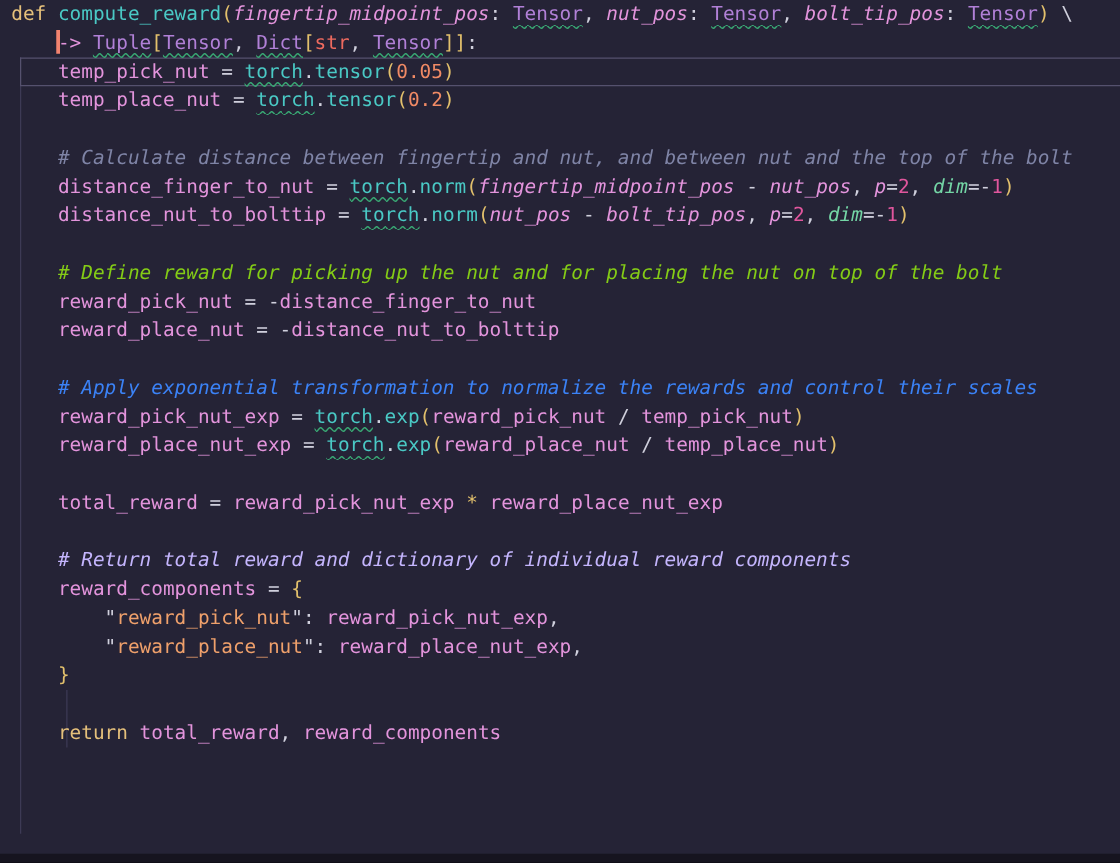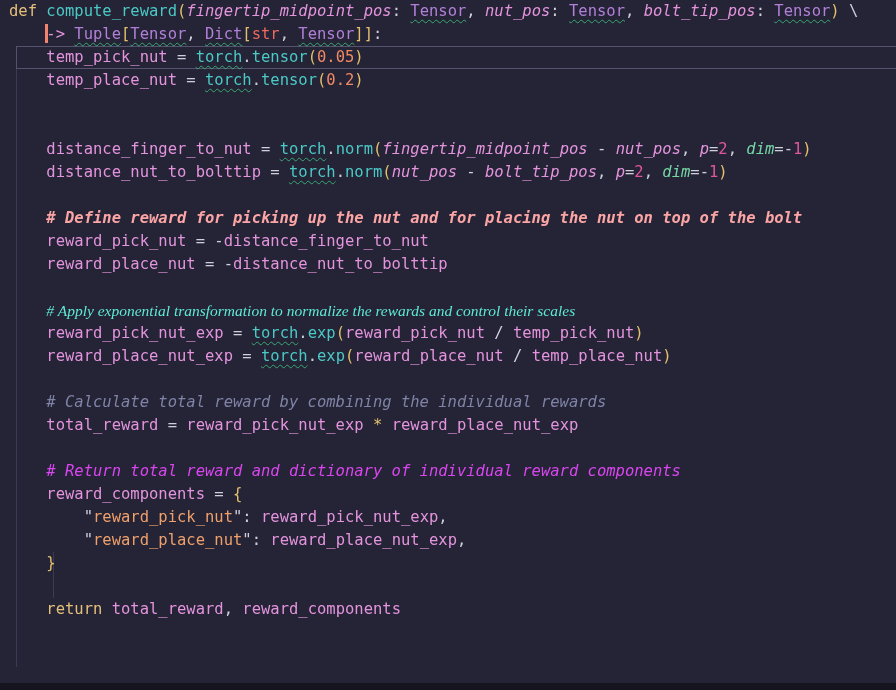--- a/index.html
+++ b/index.html
@@ -51,36 +51,35 @@
 <div class="editor">
   <div class="guide guide-outer"></div>
   <div class="guide guide-inner"></div>
   <div class="current-line-box"></div>
   <div class="code" id="code">
       <div class="line"><span class="tk" style="color: rgb(229, 192, 123);">def </span><span class="tk" style="color: rgb(74, 201, 197);">compute_reward</span><span class="tk" style="color: rgb(226, 192, 108);">(</span><span class="tk it" style="color: rgb(227, 148, 220);">fingertip_midpoint_pos</span><span class="tk" style="color: rgb(208, 208, 221);">: </span><span class="tk sq" style="color: rgb(177, 128, 215);">Tensor</span><span class="tk" style="color: rgb(208, 208, 221);">, </span><span class="tk it" style="color: rgb(227, 148, 220);">nut_pos</span><span class="tk" style="color: rgb(208, 208, 221);">: </span><span class="tk sq" style="color: rgb(177, 128, 215);">Tensor</span><span class="tk" style="color: rgb(208, 208, 221);">, </span><span class="tk it" style="color: rgb(227, 148, 220);">bolt_tip_pos</span><span class="tk" style="color: rgb(208, 208, 221);">: </span><span class="tk sq" style="color: rgb(177, 128, 215);">Tensor</span><span class="tk" style="color: rgb(226, 192, 108);">)</span><span class="tk" style="color: rgb(208, 208, 221);"> \</span></div>
       <div class="line"><span class="tk" style="color: rgb(208, 208, 221);">    </span><span class="cursor"></span><span class="tk" style="color: rgb(227, 148, 220);">-&gt; </span><span class="tk sq" style="color: rgb(177, 128, 215);">Tuple</span><span class="tk" style="color: rgb(226, 192, 108);">[</span><span class="tk sq" style="color: rgb(177, 128, 215);">Tensor</span><span class="tk" style="color: rgb(208, 208, 221);">, </span><span class="tk sq" style="color: rgb(177, 128, 215);">Dict</span><span class="tk" style="color: rgb(226, 192, 108);">[</span><span class="tk" style="color: rgb(238, 106, 95);">str</span><span class="tk" style="color: rgb(208, 208, 221);">, </span><span class="tk sq" style="color: rgb(177, 128, 215);">Tensor</span><span class="tk" style="color: rgb(226, 192, 108);">]]</span><span class="tk" style="color: rgb(208, 208, 221);">:</span></div>
       <div class="line"><span class="tk" style="color: rgb(208, 208, 221);">    </span><span class="tk" style="color: rgb(227, 148, 220);">temp_pick_nut</span><span class="tk" style="color: rgb(208, 208, 221);"> = </span><span class="tk sq" style="color: rgb(74, 201, 197);">torch</span><span class="tk" style="color: rgb(208, 208, 221);">.</span><span class="tk" style="color: rgb(74, 201, 197);">tensor</span><span class="tk" style="color: rgb(226, 192, 108);">(</span><span class="tk" style="color: rgb(240, 138, 101);">0.05</span><span class="tk" style="color: rgb(226, 192, 108);">)</span></div>
       <div class="line"><span class="tk" style="color: rgb(208, 208, 221);">    </span><span class="tk" style="color: rgb(227, 148, 220);">temp_place_nut</span><span class="tk" style="color: rgb(208, 208, 221);"> = </span><span class="tk sq" style="color: rgb(74, 201, 197);">torch</span><span class="tk" style="color: rgb(208, 208, 221);">.</span><span class="tk" style="color: rgb(74, 201, 197);">tensor</span><span class="tk" style="color: rgb(226, 192, 108);">(</span><span class="tk" style="color: rgb(240, 138, 101);">0.2</span><span class="tk" style="color: rgb(226, 192, 108);">)</span></div>
       <div class="line"></div>
-      <div class="line"><span class="tk" style="color: rgb(208, 208, 221);">    </span></div>
+      <div class="line"><span class="tk" style="color: rgb(208, 208, 221);">    </span><span class="tk it" style="color: rgb(127, 132, 166);"># Calculate distance between fingertip and nut, and between nut and the top of the bolt</span></div>
       <div class="line"><span class="tk" style="color: rgb(208, 208, 221);">    </span><span class="tk" style="color: rgb(227, 148, 220);">distance_finger_to_nut</span><span class="tk" style="color: rgb(208, 208, 221);"> = </span><span class="tk sq" style="color: rgb(74, 201, 197);">torch</span><span class="tk" style="color: rgb(208, 208, 221);">.</span><span class="tk" style="color: rgb(74, 201, 197);">norm</span><span class="tk" style="color: rgb(226, 192, 108);">(</span><span class="tk it" style="color: rgb(227, 148, 220);">fingertip_midpoint_pos</span><span class="tk" style="color: rgb(208, 208, 221);"> - </span><span class="tk it" style="color: rgb(227, 148, 220);">nut_pos</span><span class="tk" style="color: rgb(208, 208, 221);">, </span><span class="tk it" style="color: rgb(227, 148, 220);">p</span><span class="tk" style="color: rgb(208, 208, 221);">=</span><span class="tk" style="color: rgb(224, 86, 157);">2</span><span class="tk" style="color: rgb(208, 208, 221);">, </span><span class="tk it" style="color: rgb(116, 214, 166);">dim</span><span class="tk" style="color: rgb(208, 208, 221);">=-</span><span class="tk" style="color: rgb(224, 86, 157);">1</span><span class="tk" style="color: rgb(226, 192, 108);">)</span></div>
       <div class="line"><span class="tk" style="color: rgb(208, 208, 221);">    </span><span class="tk" style="color: rgb(227, 148, 220);">distance_nut_to_bolttip</span><span class="tk" style="color: rgb(208, 208, 221);"> = </span><span class="tk sq" style="color: rgb(74, 201, 197);">torch</span><span class="tk" style="color: rgb(208, 208, 221);">.</span><span class="tk" style="color: rgb(74, 201, 197);">norm</span><span class="tk" style="color: rgb(226, 192, 108);">(</span><span class="tk it" style="color: rgb(227, 148, 220);">nut_pos</span><span class="tk" style="color: rgb(208, 208, 221);"> - </span><span class="tk it" style="color: rgb(227, 148, 220);">bolt_tip_pos</span><span class="tk" style="color: rgb(208, 208, 221);">, </span><span class="tk it" style="color: rgb(227, 148, 220);">p</span><span class="tk" style="color: rgb(208, 208, 221);">=</span><span class="tk" style="color: rgb(224, 86, 157);">2</span><span class="tk" style="color: rgb(208, 208, 221);">, </span><span class="tk it" style="color: rgb(116, 214, 166);">dim</span><span class="tk" style="color: rgb(208, 208, 221);">=-</span><span class="tk" style="color: rgb(224, 86, 157);">1</span><span class="tk" style="color: rgb(226, 192, 108);">)</span></div>
       <div class="line"></div>
-      <div class="line"><span class="tk" style="color: rgb(208, 208, 221);">    </span><span class="tk it" style="color: #fca5a5; font-weight: bold;"># Define reward for picking up the nut and for placing the nut on top of the bolt</span></div>
+      <div class="line"><span class="tk" style="color: rgb(208, 208, 221);">    </span><span class="tk it" style="color: #84cc16;"># Define reward for picking up the nut and for placing the nut on top of the bolt</span></div>
       <div class="line"><span class="tk" style="color: rgb(208, 208, 221);">    </span><span class="tk" style="color: rgb(227, 148, 220);">reward_pick_nut</span><span class="tk" style="color: rgb(208, 208, 221);"> = -</span><span class="tk" style="color: rgb(227, 148, 220);">distance_finger_to_nut</span></div>
       <div class="line"><span class="tk" style="color: rgb(208, 208, 221);">    </span><span class="tk" style="color: rgb(227, 148, 220);">reward_place_nut</span><span class="tk" style="color: rgb(208, 208, 221);"> = -</span><span class="tk" style="color: rgb(227, 148, 220);">distance_nut_to_bolttip</span></div>
       <div class="line"></div>
-      <div class="line"><span class="tk" style="color: rgb(208, 208, 221);">    </span><span class="tk it" style="color: #5eead4; font-family: Liberation Serif, serif;"># Apply exponential transformation to normalize the rewards and control their scales</span></div>
+      <div class="line"><span class="tk" style="color: rgb(208, 208, 221);">    </span><span class="tk it" style="color: #3b82f6;"># Apply exponential transformation to normalize the rewards and control their scales</span></div>
       <div class="line"><span class="tk" style="color: rgb(208, 208, 221);">    </span><span class="tk" style="color: rgb(227, 148, 220);">reward_pick_nut_exp</span><span class="tk" style="color: rgb(208, 208, 221);"> = </span><span class="tk sq" style="color: rgb(74, 201, 197);">torch</span><span class="tk" style="color: rgb(208, 208, 221);">.</span><span class="tk" style="color: rgb(74, 201, 197);">exp</span><span class="tk" style="color: rgb(226, 192, 108);">(</span><span class="tk" style="color: rgb(227, 148, 220);">reward_pick_nut</span><span class="tk" style="color: rgb(208, 208, 221);"> / </span><span class="tk" style="color: rgb(227, 148, 220);">temp_pick_nut</span><span class="tk" style="color: rgb(226, 192, 108);">)</span></div>
       <div class="line"><span class="tk" style="color: rgb(208, 208, 221);">    </span><span class="tk" style="color: rgb(227, 148, 220);">reward_place_nut_exp</span><span class="tk" style="color: rgb(208, 208, 221);"> = </span><span class="tk sq" style="color: rgb(74, 201, 197);">torch</span><span class="tk" style="color: rgb(208, 208, 221);">.</span><span class="tk" style="color: rgb(74, 201, 197);">exp</span><span class="tk" style="color: rgb(226, 192, 108);">(</span><span class="tk" style="color: rgb(227, 148, 220);">reward_place_nut</span><span class="tk" style="color: rgb(208, 208, 221);"> / </span><span class="tk" style="color: rgb(227, 148, 220);">temp_place_nut</span><span class="tk" style="color: rgb(226, 192, 108);">)</span></div>
       <div class="line"></div>
-      <div class="line"><span class="tk" style="color: rgb(208, 208, 221);">    </span><span class="tk it" style="color: rgb(127, 132, 166);"># Calculate total reward by combining the individual rewards</span></div>
       <div class="line"><span class="tk" style="color: rgb(208, 208, 221);">    </span><span class="tk" style="color: rgb(227, 148, 220);">total_reward</span><span class="tk" style="color: rgb(208, 208, 221);"> = </span><span class="tk" style="color: rgb(227, 148, 220);">reward_pick_nut_exp</span><span class="tk" style="color: rgb(208, 208, 221);"> </span><span class="tk" style="color: rgb(226, 192, 108);">*</span><span class="tk" style="color: rgb(208, 208, 221);"> </span><span class="tk" style="color: rgb(227, 148, 220);">reward_place_nut_exp</span></div>
       <div class="line"></div>
-      <div class="line"><span class="tk" style="color: rgb(208, 208, 221);">    </span><span class="tk it" style="color: #d946ef;"># Return total reward and dictionary of individual reward components</span></div>
+      <div class="line"><span class="tk" style="color: rgb(208, 208, 221);">    </span><span class="tk it" style="color: #c4b5fd;"># Return total reward and dictionary of individual reward components</span></div>
       <div class="line"><span class="tk" style="color: rgb(208, 208, 221);">    </span><span class="tk" style="color: rgb(227, 148, 220);">reward_components</span><span class="tk" style="color: rgb(208, 208, 221);"> = </span><span class="tk" style="color: rgb(226, 192, 108);">{</span></div>
       <div class="line"><span class="tk" style="color: rgb(208, 208, 221);">        </span><span class="tk" style="color: rgb(208, 208, 221);">"</span><span class="tk" style="color: rgb(239, 160, 107);">reward_pick_nut</span><span class="tk" style="color: rgb(208, 208, 221);">"</span><span class="tk" style="color: rgb(208, 208, 221);">: </span><span class="tk" style="color: rgb(227, 148, 220);">reward_pick_nut_exp</span><span class="tk" style="color: rgb(208, 208, 221);">,</span></div>
       <div class="line"><span class="tk" style="color: rgb(208, 208, 221);">        </span><span class="tk" style="color: rgb(208, 208, 221);">"</span><span class="tk" style="color: rgb(239, 160, 107);">reward_place_nut</span><span class="tk" style="color: rgb(208, 208, 221);">"</span><span class="tk" style="color: rgb(208, 208, 221);">: </span><span class="tk" style="color: rgb(227, 148, 220);">reward_place_nut_exp</span><span class="tk" style="color: rgb(208, 208, 221);">,</span></div>
       <div class="line"><span class="tk" style="color: rgb(208, 208, 221);">    </span><span class="tk" style="color: rgb(226, 192, 108);">}</span></div>
       <div class="line"></div>
       <div class="line"><span class="tk" style="color: rgb(208, 208, 221);">    </span><span class="tk" style="color: rgb(229, 192, 123);">return</span><span class="tk" style="color: rgb(208, 208, 221);"> </span><span class="tk" style="color: rgb(227, 148, 220);">total_reward</span><span class="tk" style="color: rgb(208, 208, 221);">, </span><span class="tk" style="color: rgb(227, 148, 220);">reward_components</span></div>
       <div class="line"></div>
     </div>
   <div class="bottom-strip"></div>
 </div>

